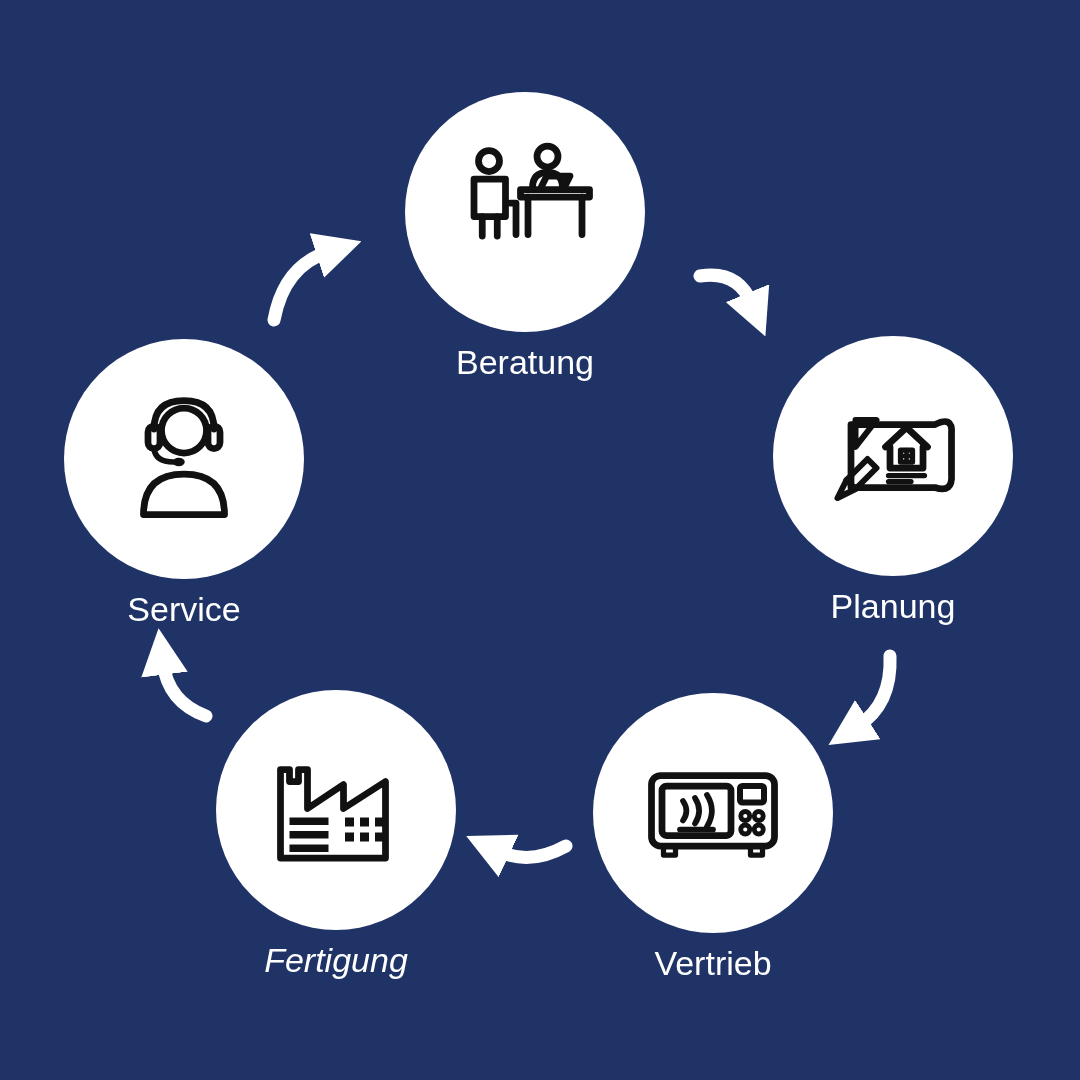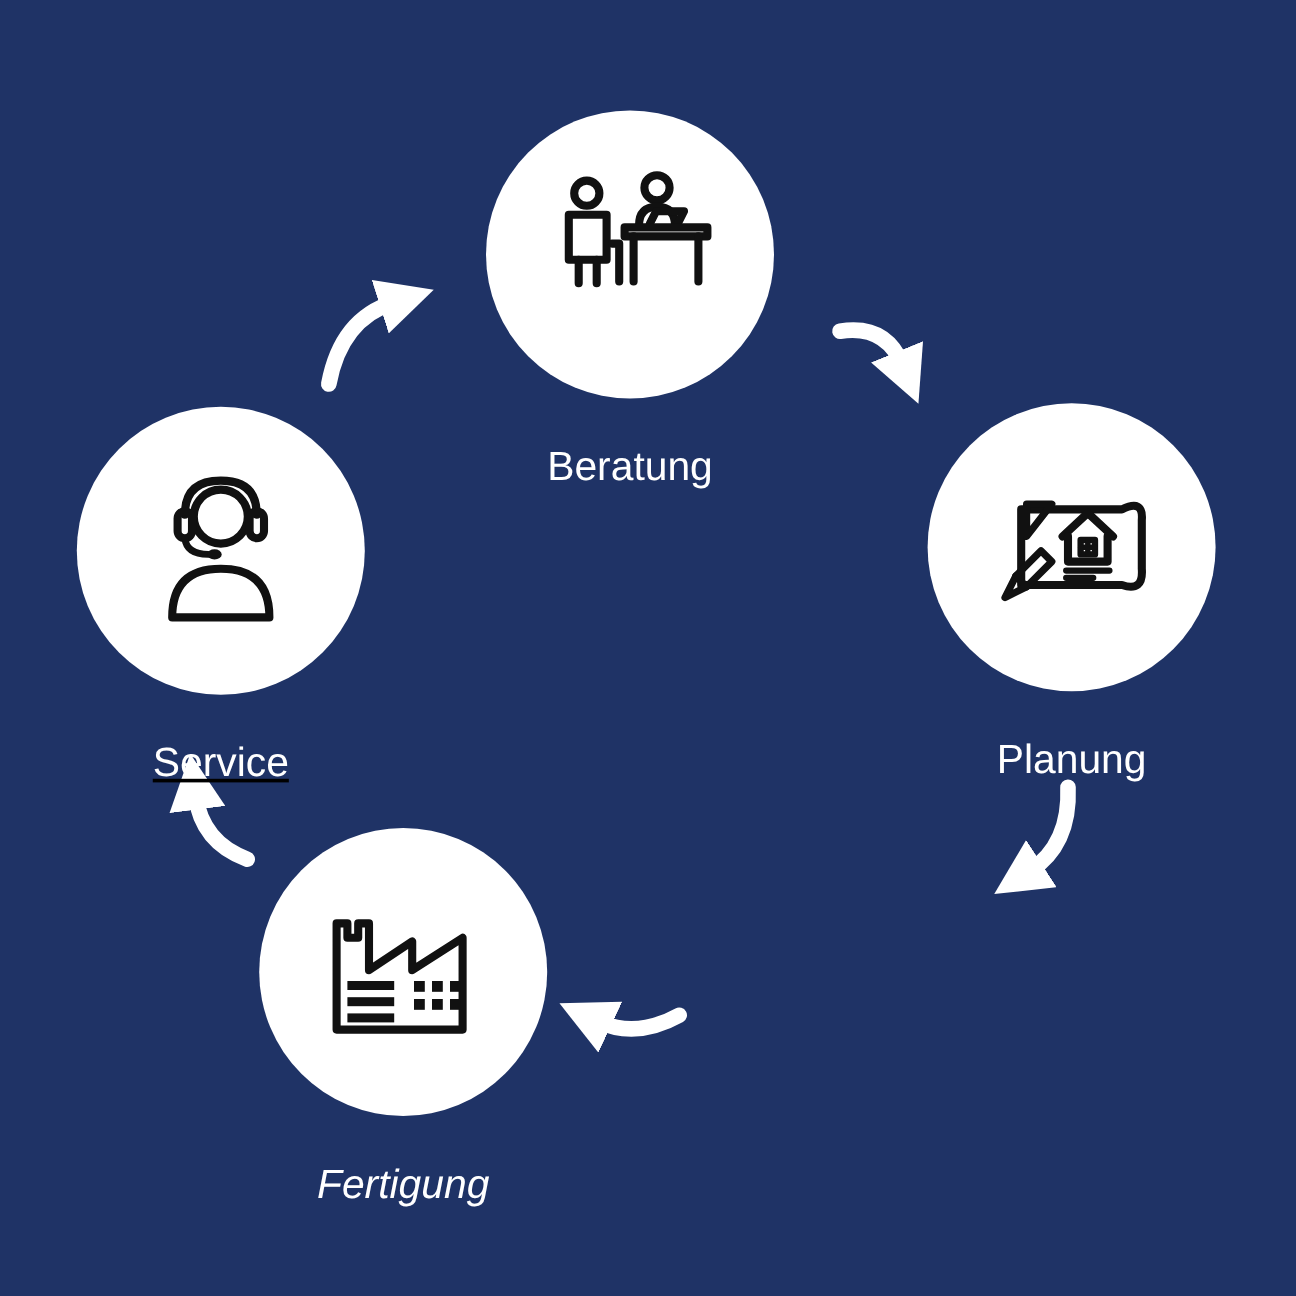--- a/index.html
+++ b/index.html
@@ -52,31 +52,31 @@
     stroke: var(--icon, #111111);
     stroke-width: 4.5;
     stroke-linecap: round;
     stroke-linejoin: round;
   }
   .icon .fill {
     fill: var(--icon, #111111);
     stroke: none;
   }
   .label {
-    margin-top: 38px;
+    margin-top: 11px;
     font-size: 34px;
     color: var(--label, #ffffff);
     text-align: center;
     white-space: nowrap;
   }
   .step-beratung  { left: 405px; top: 92px;  }
   .step-planung   { left: 773px; top: 336px; }
   .step-vertrieb  { left: 593px; top: 693px; }
   .step-fertigung { left: 216px; top: 690px; font-style: italic; }
-  .step-service   { left: 64px;  top: 339px; text-decoration: underline; }
+  .step-service   { left: 64px;  top: 339px; }
 </style>
 </head>
 <body>
 
 <div class="canvas">
 
   <svg class="arrows" viewBox="0 0 1080 1080" xmlns="http://www.w3.org/2000/svg">
     <defs>
       <marker id="ah" viewBox="0 0 10 10" refX="2.5" refY="5" markerWidth="3.6" markerHeight="3.6" orient="auto">
         <path d="M0,0 L10,5 L0,10 Z" fill="#ffffff"></path>
@@ -116,20 +116,39 @@
         <path d="M59,46 V54 M55,50 H63" stroke-width="3"></path>
         <path d="M47,63 H71 M47,67 H62" stroke-width="3.5"></path>
         <path d="M25,26 L25,44 L39,26 Z" stroke-width="4"></path>
         <path d="M33,52 L19,66 M39,58 L25,72 M33,52 L39,58" stroke-width="4"></path>
         <path d="M19,66 L13,78 L25,72 Z" stroke-width="4"></path>
       </svg>
     </div>
     <div class="label">Planung</div>
   </div>
 
+  <div class="step step-vertrieb">
+    <div class="circle">
+      <svg class="icon" viewBox="0 0 100 100" xmlns="http://www.w3.org/2000/svg">
+        <rect x="9" y="25" width="82" height="47" rx="6"></rect>
+        <rect x="16" y="32" width="46" height="33" rx="3"></rect>
+        <path d="M30,42 Q34.5,48.5 30,55" stroke-width="3.8"></path>
+        <path d="M38,40 Q43.5,48.5 38,57" stroke-width="3.8"></path>
+        <path d="M46,38 Q52.5,48.5 46,59" stroke-width="3.8"></path>
+        <path d="M28,61 H50" stroke-width="3.8"></path>
+        <rect x="68" y="32" width="16" height="11" rx="1.5" stroke-width="4"></rect>
+        <circle cx="71.5" cy="52" r="3" stroke-width="3.2"></circle>
+        <circle cx="80.5" cy="52" r="3" stroke-width="3.2"></circle>
+        <circle cx="71.5" cy="61" r="3" stroke-width="3.2"></circle>
+        <circle cx="80.5" cy="61" r="3" stroke-width="3.2"></circle>
+        <path d="M17,72 h8 v6 h-8 z M75,72 h8 v6 h-8 z" stroke-width="3.5"></path>
+      </svg>
+    </div>
+    <div class="label">Vertrieb</div>
+  </div>
 
   <div class="step step-fertigung">
     <div class="circle">
       <svg class="icon" viewBox="0 0 100 100" xmlns="http://www.w3.org/2000/svg">
         <path d="M13,82 V23 H19 V31 H25 V23 H31 V49 L55,33 V49 L83,31 V82 Z"></path>
         <g class="fill">
           <rect x="19" y="55" width="26" height="5"></rect>
           <rect x="19" y="64" width="26" height="5"></rect>
           <rect x="19" y="73" width="26" height="5"></rect>
           <rect x="56" y="55" width="6" height="6"></rect>

